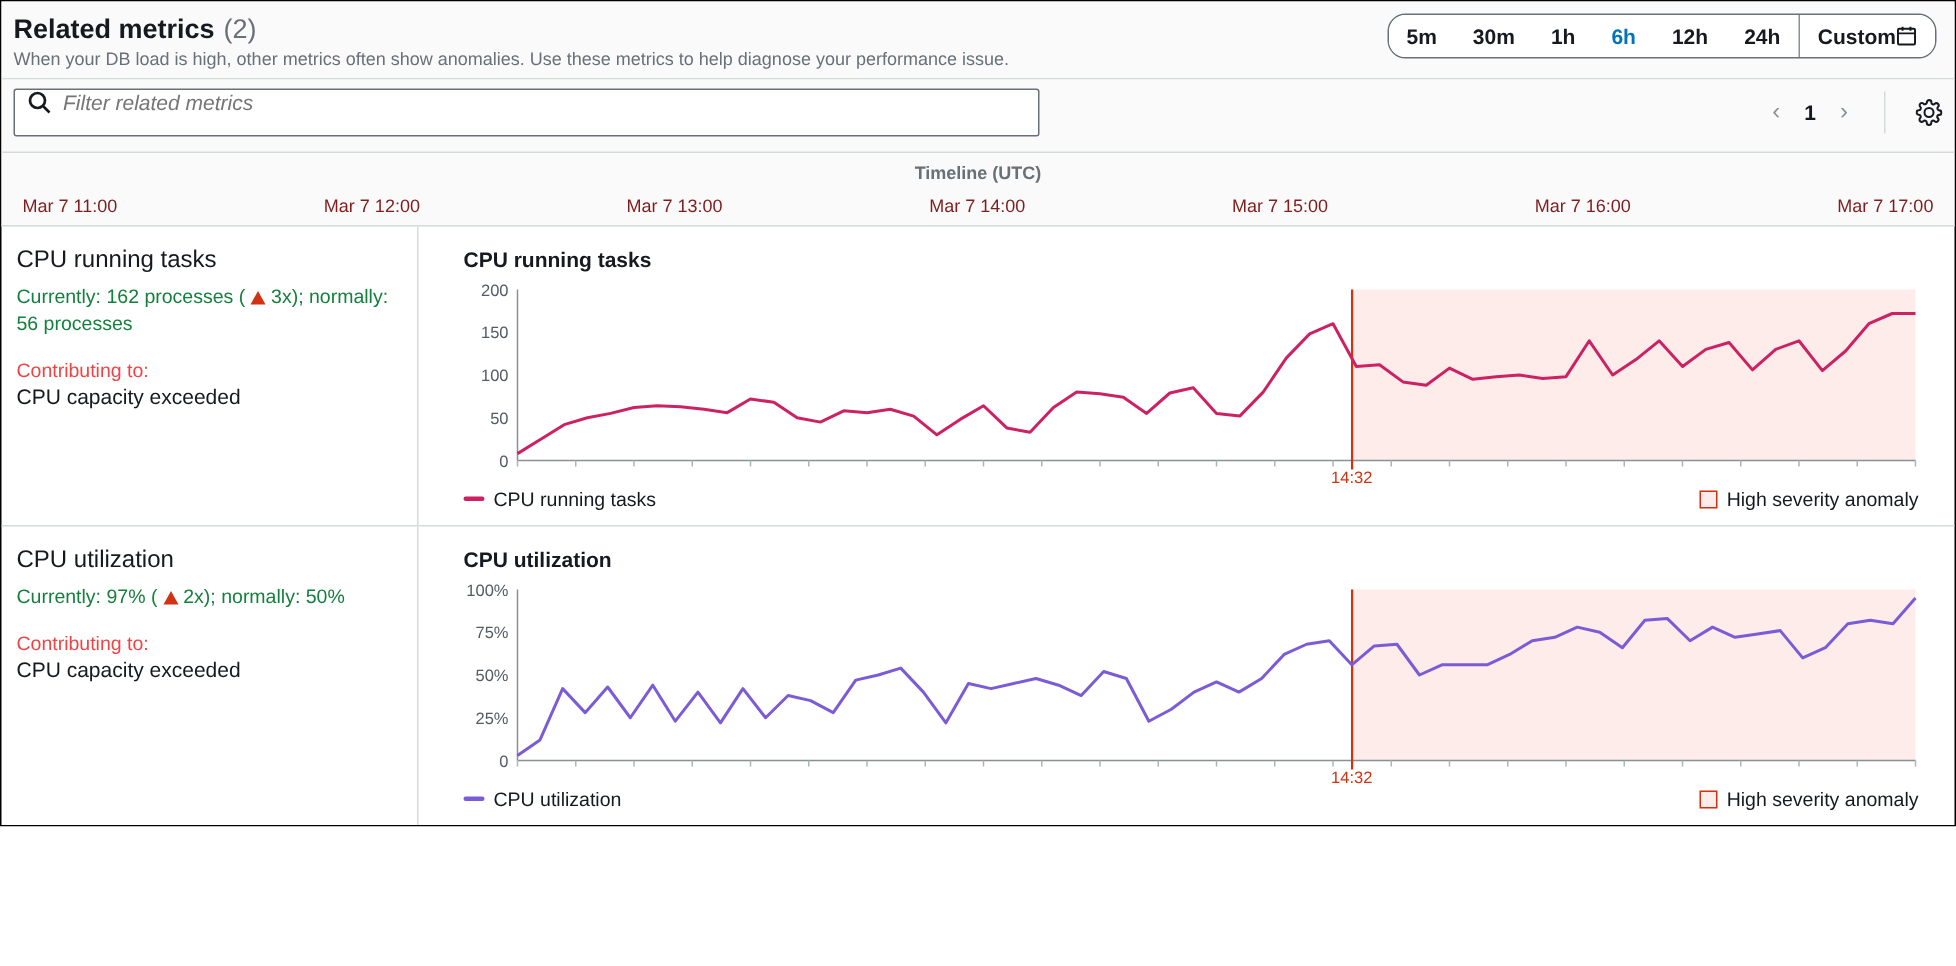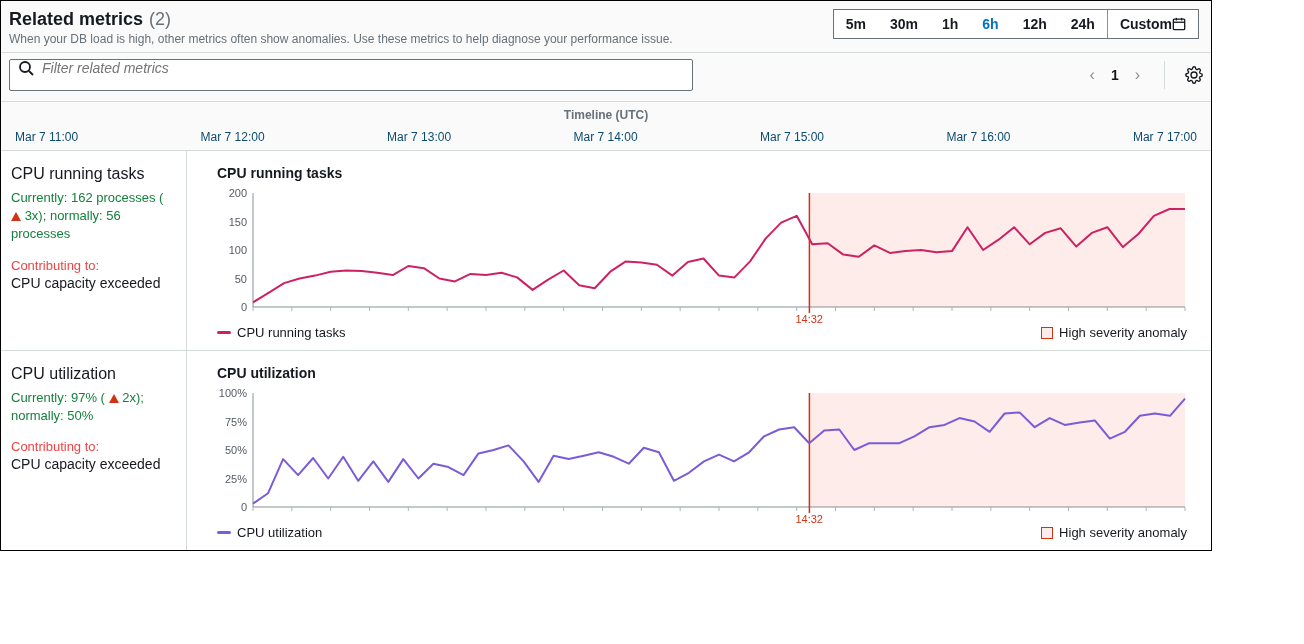--- a/index.html
+++ b/index.html
@@ -1,41 +1,41 @@
 <!DOCTYPE html>
 <html><head>
 <meta charset="utf-8">
 <style>
   * { box-sizing: border-box; margin: 0; padding: 0; }
   body { font-family: "Amazon Ember", "Helvetica Neue", Arial, sans-serif; font-size: 14px; color: #16191f; background: #fff; width: 1304px; }
-  .container { border: 1px solid #000; width: 1212px; }
+  .container { border: 1px solid #000; width: 1304px; }
   .header-bar { display: flex; justify-content: space-between; align-items: flex-start; padding: 8px 12px 6px 8px; border-bottom: 1px solid #d5dbdb; background: #fafafa; }
   .header-left { }
   .title-row { display: flex; align-items: baseline; gap: 6px; }
   .title { font-size: 18px; font-weight: 700; }
   .title-count { font-size: 18px; font-weight: 400; color: #687078; }
   .subtitle { font-size: 12px; color: #687078; margin-top: 2px; }
   .header-right { display: flex; align-items: center; gap: 0; }
-  .time-selector { display: flex; border: 1px solid #687078; border-radius: 0; overflow: hidden; background:#fff; }
+  .time-selector { display: flex; border: 1px solid #687078; border-radius: 12px; overflow: hidden; background:#fff; }
   .time-btn { padding: 6px 12px; font-size: 14px; font-weight: 700; color: #16191f; cursor: pointer; background: #fff; border: none; }
   .time-btn.active { color: #0073bb; }
   .time-btn.custom { border-left: 1px solid #879196; display:flex; align-items:center; gap:0; }
   .filter-row { padding: 6px 8px 10px 8px; border-bottom: 1px solid #d5dbdb; background:#fafafa; display:flex; align-items:center; justify-content:space-between; }
   .filter-input-wrap { display:flex; align-items:flex-start; border: 1px solid #687078; border-radius: 2px; background:#fff; width: 684px; height: 32px; padding: 0 8px; gap:8px;}
   .filter-input { border:none; outline:none; flex:1; font-size:14px; font-style:italic; color:#687078; background:transparent;}
   .pagination { display:flex; align-items:center; gap: 16px; margin-right: 4px;}
   .pag-arrow { color:#879196; font-size:16px; cursor:default;}
   .pag-num { font-weight:700; font-size:14px;}
   .divider-v { width:1px; height:28px; background:#d5dbdb;}
   .gear { cursor:pointer; }
   .table-head { display:flex; border-bottom:1px solid #d5dbdb; background:#fafafa;}
   .th-left { width: 278px; border-right:1px solid #d5dbdb; padding: 22px 10px 10px 10px; font-weight:700; color:#687078; font-size:14px; display:flex; align-items:flex-end;}
   .th-right { flex:1; position:relative; padding: 6px 10px 6px 10px;}
   .timeline-label { text-align:center; font-size:12px; font-weight:700; color:#687078; }
-  .timeline-ticks { display:flex; justify-content:space-between; font-size:12px; color:#0c4a6e; margin-top:8px; padding: 0 4px;}
+  .timeline-ticks { display:flex; justify-content:space-between; font-size:12px; color:#7f1d1d; margin-top:8px; padding: 0 4px;}
   .metric-row { display:flex; border-bottom:1px solid #d5dbdb;}
   .metric-row:last-child{border-bottom:none;}
   .mr-left { width:278px; border-right:1px solid #d5dbdb; padding: 14px 10px;}
   .mr-title { font-size:16px; font-weight:400; margin-bottom:6px;}
   .mr-line { font-size:13px; color:#15803d; line-height:1.4;}
   .tri-up { display:inline-block; width:0; height:0; border-left:5px solid transparent; border-right:5px solid transparent; border-bottom:9px solid #d13212; vertical-align:middle;}
   .mr-contrib-label{ font-size:13px; color:#ef4444; margin-top:14px;}
   .mr-contrib-val{ font-size:14px; margin-top:2px;}
   .mr-right { flex:1; padding: 14px 24px 10px 14px; position:relative;}
   .chart-title { font-size:14px; font-weight:700; margin-bottom:8px; margin-left:16px;}

